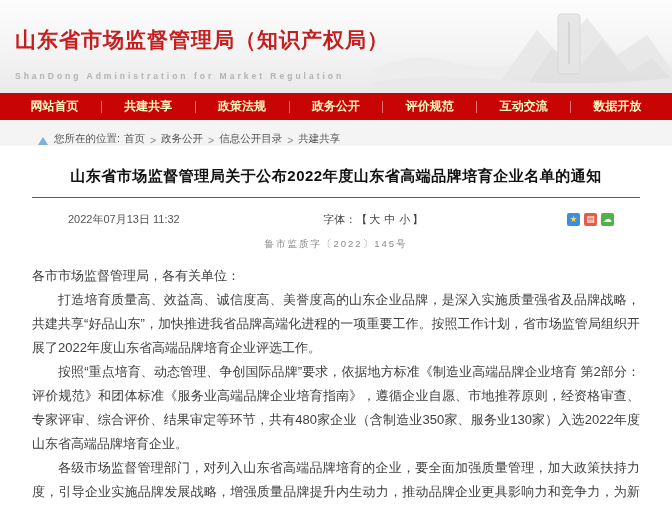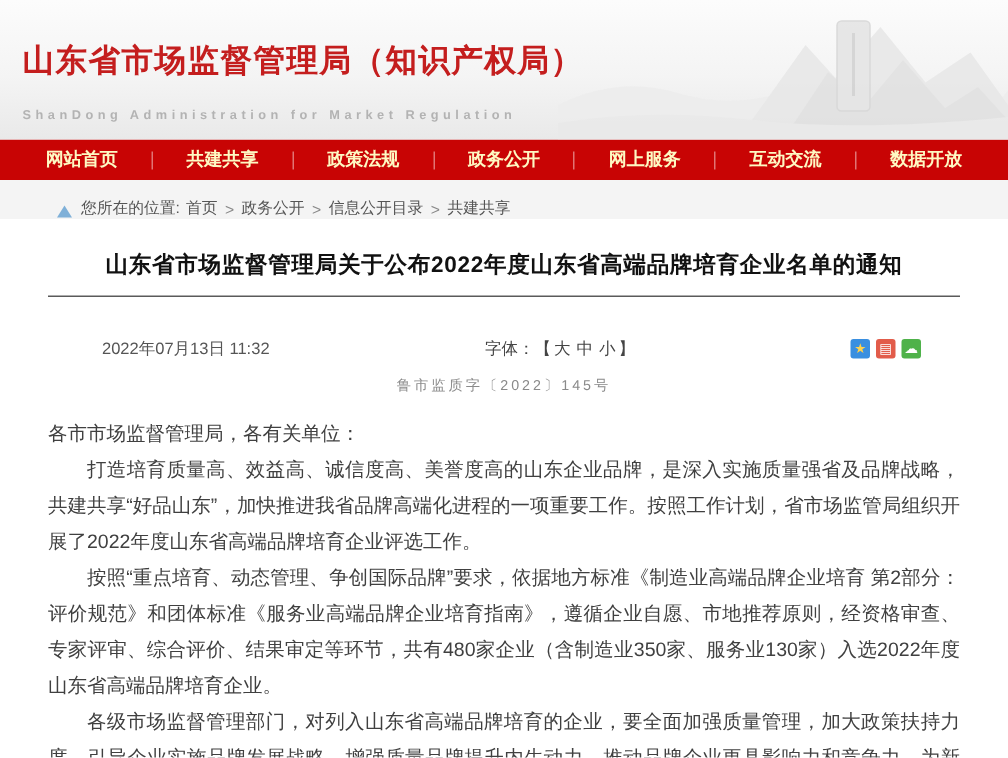--- a/index.html
+++ b/index.html
@@ -52,21 +52,21 @@
   
   .article { padding:0 32px; background:#fff; }
   .article-title {
     text-align:center; font-size:15px; font-weight:bold; color:#111;
     margin-top:21px; letter-spacing:.5px;
   }
   .title-rule { border:none; border-top:1px solid #5a5a5a; margin-top:11px; }
 
   .meta-row {
     display:flex; align-items:center; justify-content:space-between;
-    margin-top:27px; font-size:11px; color:#555;
+    margin-top:14px; font-size:11px; color:#555;
   }
   .meta-date { margin-left:36px; }
   .meta-font { color:#444;text-align:right; }
   .font-size-link { color:#444; text-decoration:none; cursor:pointer; margin:0 2px; }
   .meta-icons { display:flex; gap:4px; margin-right:26px; }
   .meta-icon {
     width:13px; height:13px; border-radius:2px; display:flex; align-items:center;
     justify-content:center; font-size:9px; line-height:13px; cursor:pointer; color:#fff;
   }
   .icon-fav { background:#3a8fe0; color:#ffd24d; }
@@ -107,21 +107,21 @@
 
   <nav class="main-nav">
     <a class="nav-item">网站首页</a>
     <span class="nav-sep"></span>
     <a class="nav-item">共建共享</a>
     <span class="nav-sep"></span>
     <a class="nav-item">政策法规</a>
     <span class="nav-sep"></span>
     <a class="nav-item">政务公开</a>
     <span class="nav-sep"></span>
-    <a class="nav-item">网上服务</a>
+    <a class="nav-item">评价规范</a>
     <span class="nav-sep"></span>
     <a class="nav-item">互动交流</a>
     <span class="nav-sep"></span>
     <a class="nav-item">数据开放</a>
   </nav>
 
   <div class="breadcrumb-bar">
     <span class="crumb-icon"></span>
     <span class="crumb-prefix">您所在的位置:</span>
     <a class="crumb-link">首页</a>

